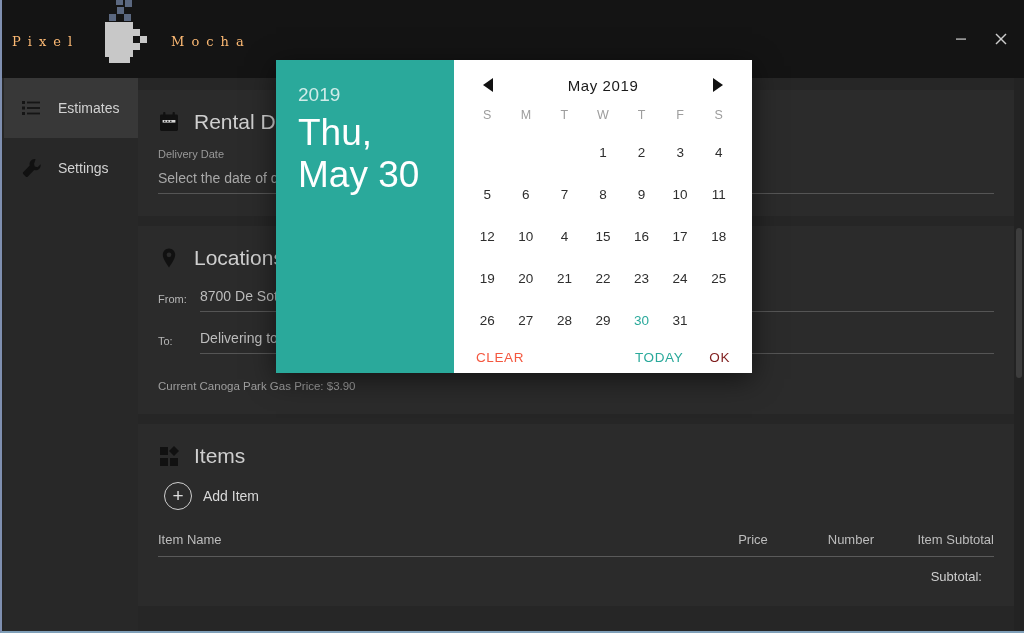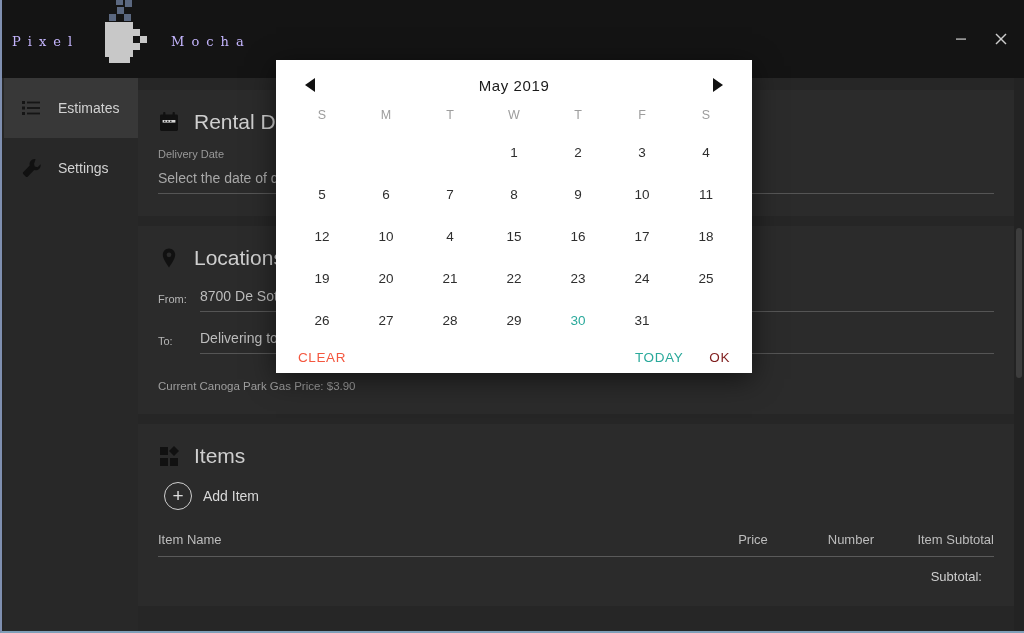--- a/index.html
+++ b/index.html
@@ -38,21 +38,21 @@
     left: 10px;
     top: 30px;
     height: 22px;
     display: flex;
     align-items: center;
   }
   .brand-word {
     font-family: "DejaVu Serif", serif;
     font-size: 13px;
     letter-spacing: 7px;
-    color: #c4b5fd;
+    color: #fdba74;
   }
   .brand-logo {
     position: relative;
     width: 78px;
     height: 78px;
     margin-left: 4px;
     margin-right: 10px;
     top: -14px;
   }
   .brand-logo svg { display: block; }
@@ -532,20 +532,27 @@
     </div>
 
   </div>
 
   <div class="scrollbar">
     <div class="scrollthumb"></div>
   </div>
 
   <div class="datepicker">
 
+    <div class="dp-left">
+      <div class="dp-year">2019</div>
+      <div class="dp-date">
+        <div>Thu,</div>
+        <div>May 30</div>
+      </div>
+    </div>
 
     <div class="dp-right">
 
       <div class="dp-navrow">
         <span class="dp-arrow">
           <svg width="14" height="16" viewBox="0 0 14 16">
               <polygon points="11,1 11,15 1,8" fill="#111111"></polygon>
             </svg>
         </span>
         <span class="dp-month">May  2019</span>

